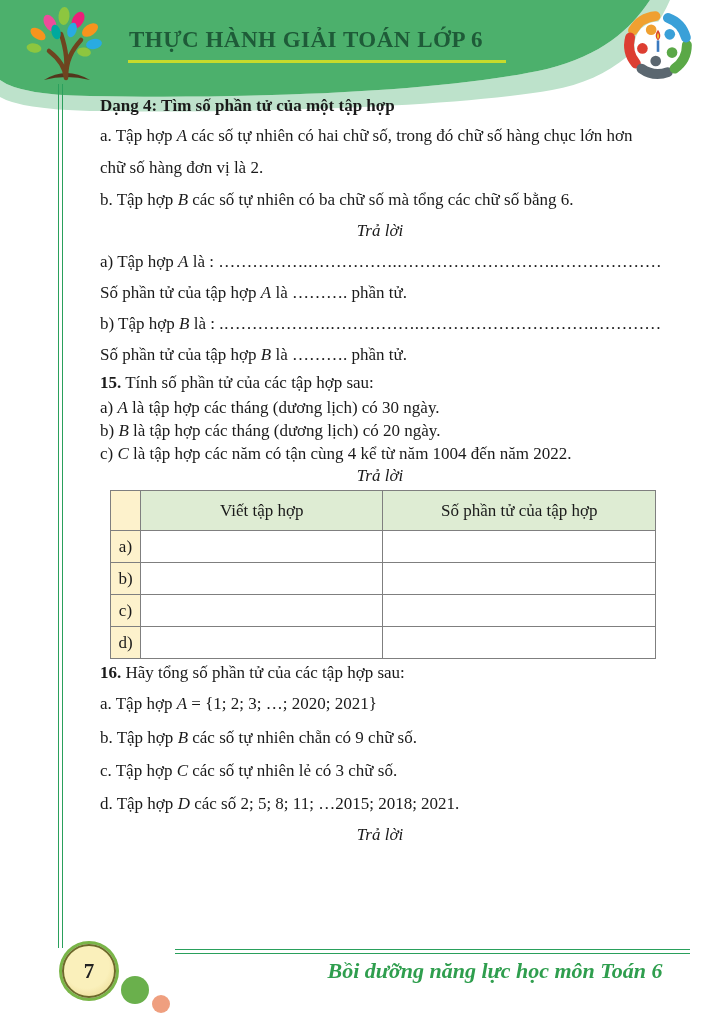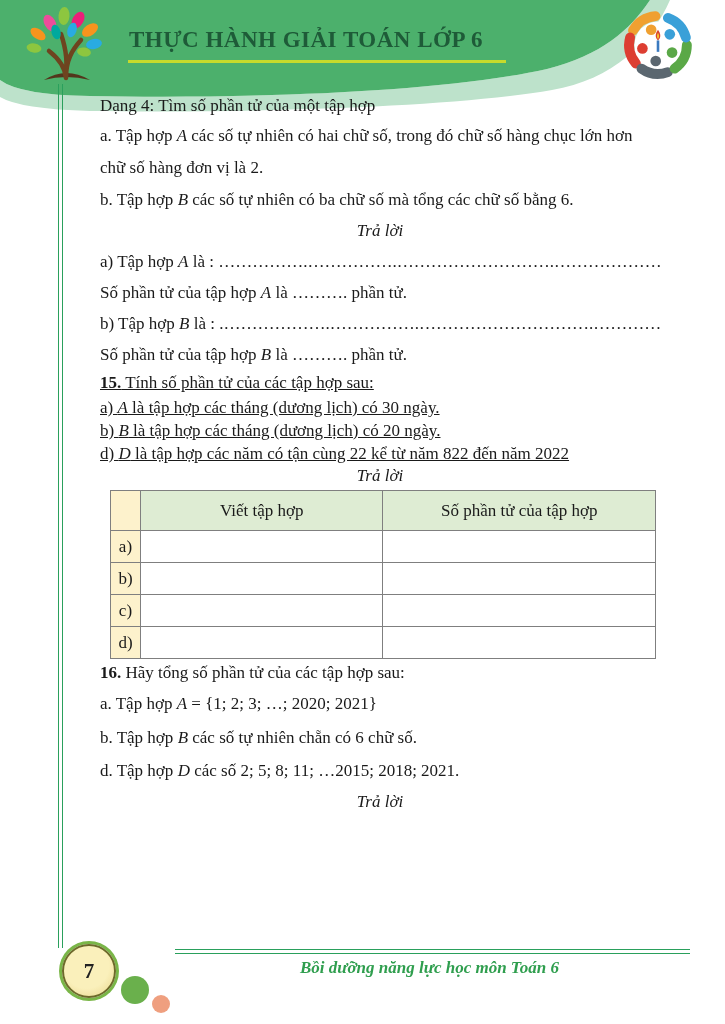--- a/index.html
+++ b/index.html
@@ -15,45 +15,45 @@
 
   
   .vline { position:absolute; left:58px; top:84px; height:864px; width:5px;
     border-left:1.5px solid #2aa05c; border-right:1.5px solid #2aa05c; z-index:1; }
 
   
   .content { position:absolute; left:100px; top:92px; width:560px; z-index:2;
     color:#1a1a1a; font-size:17px; }
   .content p { margin:0; }
   .var { font-style:italic; font-family:"Liberation Serif", serif; }
-  .section-title { font-weight:normal; line-height:28px; margin-bottom:2px; }
+  .section-title { font-weight:bold; line-height:28px; margin-bottom:2px; }
   .lh32 { line-height:32px; }
   .reply { text-align:center; font-style:italic; line-height:30px; }
   .reply-sm { text-align:center; font-style:italic; line-height:22px; }
   .dotline { line-height:31px; white-space:nowrap; overflow:hidden; }
-  .head15 { line-height:26px;text-decoration:underline; }
-  .item15 { line-height:23px;text-decoration:underline; }
+  .head15 { line-height:26px; }
+  .item15 { line-height:23px; }
   .head16 { line-height:28px; margin-top:2px; }
   .l16a { line-height:34px; }
   .l16 { line-height:33px; }
 
   
   table.ans { border-collapse:collapse; margin:3px 0 0 10px; width:546px;border-radius:11px; }
   table.ans td, table.ans th { border:1px solid #7f7f7f; font-weight:normal; font-size:17px; }
   table.ans th.col-h { background:#deecd3; height:40px; text-align:center; }
   table.ans th.corner { background:#fdf2cc; width:30px; }
   table.ans td.rowlab { background:#fdf2cc; width:30px; text-align:center; height:32px; }
   table.ans td.blank1 { width:243px; background:#fff; }
   table.ans td.blank2 { width:273px; background:#fff; }
 
   
   .footer-line { position:absolute; left:175px; top:949px; width:515px; height:5px;
     border-top:1.5px solid #2aa05c; border-bottom:1.5px solid #2aa05c; z-index:2; }
-  .footer-title { position:absolute; top:958px; left:300px; width:390px; text-align:left;
-    color:#2f9e4e; font-weight:bold; font-style:italic; font-size:17px; z-index:2; }
+  .footer-title { position:absolute; top:958px; left:300px; width:390px; text-align:center;
+    color:#2f9e4e; font-weight:bold; font-style:italic; font-size:22px; z-index:2; }
   .page-badge { position:absolute; left:62px; top:944px; width:54px; height:54px; z-index:3;
     border-radius:50%; background:radial-gradient(circle at 45% 40%, #faf0bb 55%, #e8d488 100%);
     border:2.5px solid #6d6a2a; box-shadow:0 0 0 3px #7ab648;
     display:flex; align-items:center; justify-content:center;
     font-size:21px; font-weight:bold; color:#222; }
   .dot-green { position:absolute; left:121px; top:976px; width:28px; height:28px; z-index:2;
     border-radius:50%; background:#6ab04c; }
   .dot-orange { position:absolute; left:152px; top:995px; width:18px; height:18px; z-index:2;
     border-radius:50%; background:#ef9f7f;
     background-image:radial-gradient(#e2815c 22%, transparent 24%); background-size:4px 4px; }
@@ -127,21 +127,21 @@
     <p class="dotline"><span>Số phần tử của tập hợp </span><span class="var">A</span><span> là </span><span>……….</span><span> phần tử.</span></p>
 
     <p class="dotline"><span>b) Tập hợp </span><span class="var">B</span><span> là : .</span><span>……………….…………….………………………….……………………….………………………</span></p>
 
     <p class="dotline"><span>Số phần tử của tập hợp </span><span class="var">B</span><span> là </span><span>……….</span><span> phần tử.</span></p>
 
     <p class="head15"><b>15.</b><span> Tính số phần tử của các tập hợp sau:</span></p>
 
     <p class="item15"><span>a) </span><span class="var">A</span><span> là tập hợp các tháng (dương lịch) có 30 ngày.</span></p>
     <p class="item15"><span>b) </span><span class="var">B</span><span> là tập hợp các tháng (dương lịch) có 20 ngày.</span></p>
-    <p class="item15"><span>d) </span><span class="var">D</span><span> là tập hợp các năm có tận cùng 22 kể từ năm 822 đến năm 2022</span></p>
+    <p class="item15"><span>c) </span><span class="var">C</span><span> là tập hợp các năm có tận cùng 4 kể từ năm 1004 đến năm 2022.</span></p>
 
     <p class="reply-sm">Trả lời</p>
 
     <table class="ans">
       <tbody>
           <tr>
         <th class="corner"></th>
         <th class="col-h">Viết tập hợp</th>
         <th class="col-h">Số phần tử của tập hợp</th>
       </tr>
@@ -164,21 +164,22 @@
         <td class="rowlab">d)</td>
         <td class="blank1"></td>
         <td class="blank2"></td>
       </tr>
     </tbody>
       </table>
 
     <p class="head16"><b>16.</b><span> Hãy tổng số phần tử của các tập hợp sau:</span></p>
 
     <p class="l16a"><span>a. Tập hợp </span><span class="var">A</span><span> = {1; 2; 3; …; 2020; 2021}</span></p>
-    <p class="l16"><span>b. Tập hợp </span><span class="var">B</span><span> các số tự nhiên chẵn có 6 chữ số.</span></p>
+    <p class="l16"><span>b. Tập hợp </span><span class="var">B</span><span> các số tự nhiên chẵn có 9 chữ số.</span></p>
+    <p class="l16"><span>c. Tập hợp </span><span class="var">C</span><span> các số tự nhiên lẻ có 3 chữ số.</span></p>
     <p class="l16"><span>d. Tập hợp </span><span class="var">D</span><span> các số 2; 5; 8; 11; …2015; 2018; 2021.</span></p>
 
     <p class="reply">Trả lời</p>
   </div>
 
   <div class="footer-line"></div>
   <div class="footer-title">Bồi dưỡng năng lực học môn Toán 6</div>
   <div class="page-badge">
     <span>7</span>
   </div>

